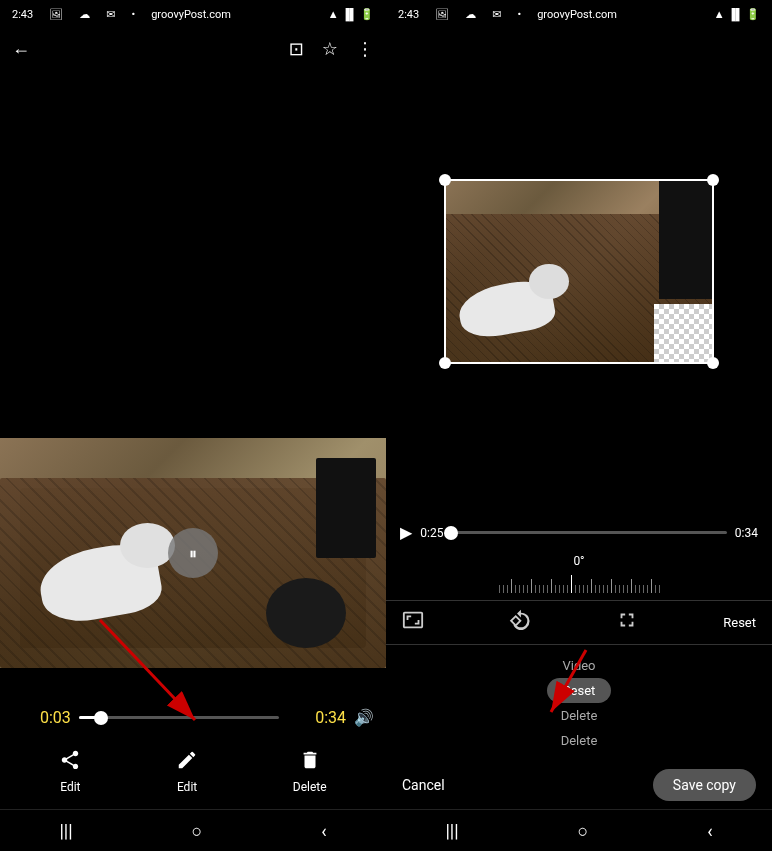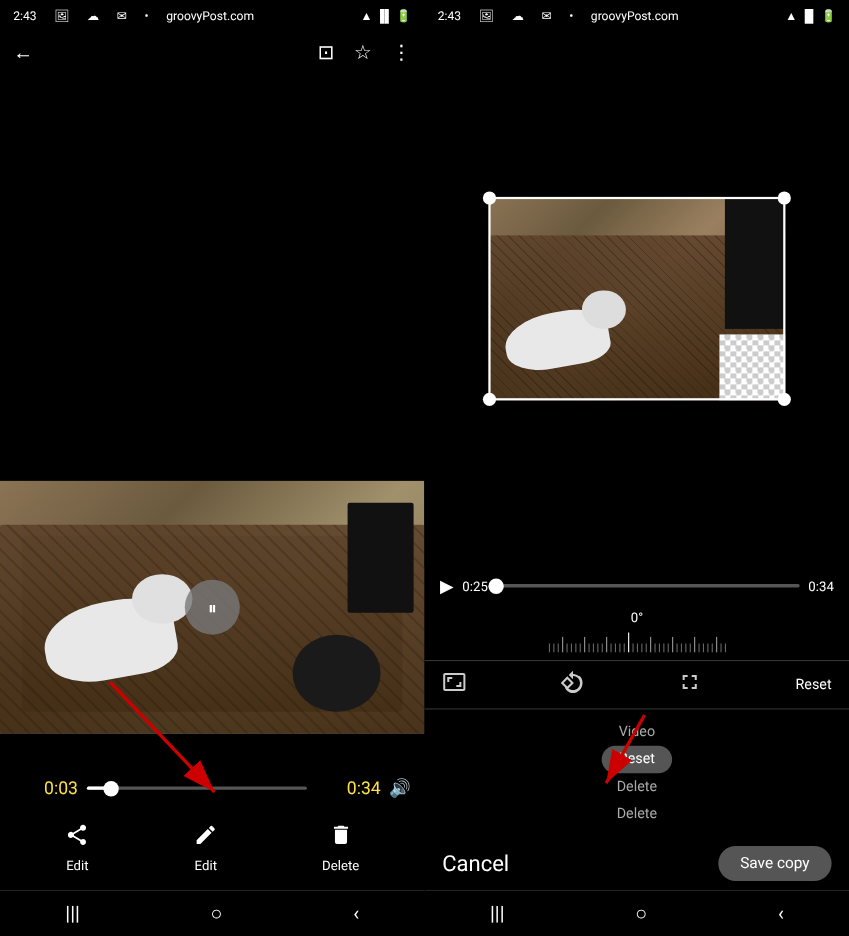--- a/index.html
+++ b/index.html
@@ -326,21 +326,21 @@
 
     
     .bottom-action-row {
       display: flex;
       align-items: center;
       justify-content: space-between;
       padding: 10px 16px 8px;
     }
     .cancel-btn {
       color: #fff;
-      font-size: 20px;
+      font-size: 14px;
       cursor: pointer;
     }
     .save-copy-btn {
       background: #555;
       color: #fff;
       font-size: 14px;
       padding: 8px 20px;
       border-radius: 24px;
       cursor: pointer;
     }

